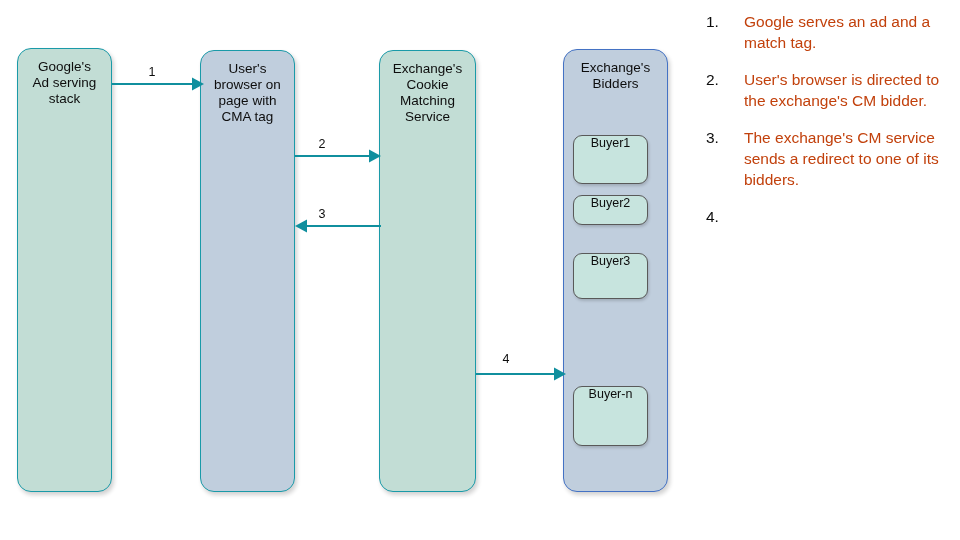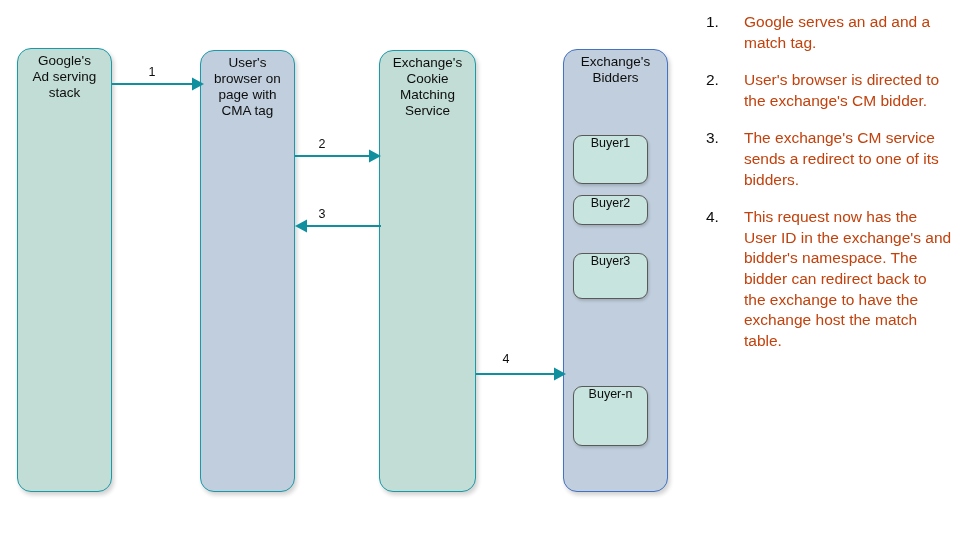--- a/index.html
+++ b/index.html
@@ -20,21 +20,21 @@
   .node {
     position: absolute;
     box-sizing: border-box;
     border-radius: 14px;
     display: flex;
     justify-content: center;
     text-align: center;
     line-height: 1.18;
     font-size: 13.5px;
     color: #0d0d0d;
-    padding-top: 4px;
+    padding-top: 10px;
     box-shadow: 2px 3px 4px rgba(0,0,0,0.18);
   }
   .node.green {
     background: #c2ddd5;
     border: 1.4px solid #1a9aa8;
   }
   .node.blue-teal {
     background: #c0cedd;
     border: 1.4px solid #1a9aa8;
   }
@@ -182,18 +182,17 @@
       <div class="step-text">User's browser is directed to the exchange's CM bidder.</div>
     </div>
 
     <div class="step">
       <div class="step-num">3.</div>
       <div class="step-text">The exchange's CM service sends a redirect to one of its bidders.</div>
     </div>
 
     <div class="step">
       <div class="step-num">4.</div>
-      <div class="step-text">This request now has the User ID in the exchange's and bidder's namespace. The bidder can redirect back to the exchange to have the exchange host the match table.</div>
     </div>
 
   </div>
 
 </div>
 
 </body></html>

